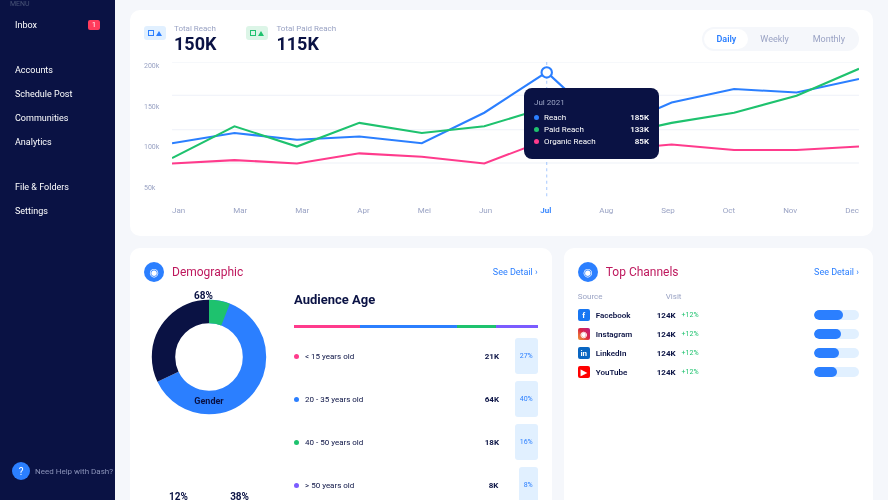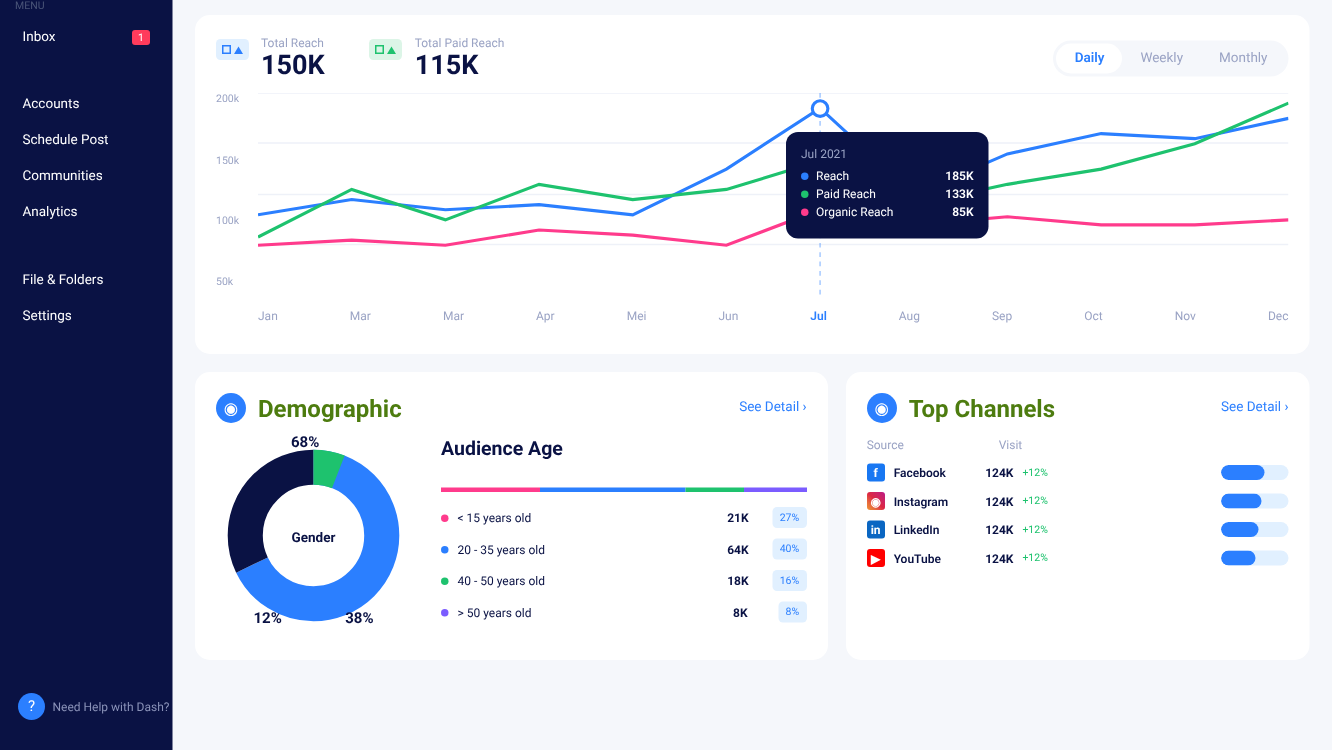--- a/index.html
+++ b/index.html
@@ -36,34 +36,34 @@
 .tooltip{position:absolute;top:26px;left:380px;background:#0a1244;color:#fff;border-radius:8px;padding:10px;font-size:8px;width:135px}
 .tooltip-title{font-size:8px;margin-bottom:6px;color:#9aa3c4}
 .tooltip-row{display:flex;align-items:center;gap:5px;margin-bottom:3px}
 .dot{width:5px;height:5px;border-radius:50%}
 .tooltip-val{margin-left:auto;font-weight:600}
 .bottom{display:flex;gap:12px}
 .card-demo{flex:1.4}
 .card-channels{flex:1}
 .card-header{display:flex;align-items:center;gap:8px;margin-bottom:10px}
 .header-icon{width:20px;height:20px;background:#2b7fff;border-radius:50%;display:flex;align-items:center;justify-content:center;color:#fff;font-size:11px}
-.card-title{font-size:16px;font-weight:700;color:#4d7c0f;flex:1}
+.card-title{font-size:12px;font-weight:400;color:#be185d;flex:1}
 .see-detail{font-size:9px;color:#2b7fff;cursor:pointer}
 .demo-body{display:flex;gap:20px}
 .donut-wrap{position:relative;width:130px}
 .donut-label{position:absolute;font-size:10px;font-weight:700;color:#0a1244}
 .donut-center{position:absolute;top:50%;left:50%;transform:translate(-50%,-50%);font-size:9px;font-weight:700;color:#0a1244}
 .audience{flex:1}
 .aud-title{font-size:13px;font-weight:700;color:#0a1244;margin-bottom:18px}
 .aud-bar{height:3px;display:flex;margin-bottom:10px}
 .aud-row{display:flex;align-items:center;gap:6px;font-size:8px;margin-bottom:7px}
 .aud-dot{width:5px;height:5px;border-radius:50%}
 .aud-label{flex:1;color:#0a1244}
 .aud-val{font-weight:700;color:#0a1244;width:24px}
-.aud-pct{background:#e1f0ff;color:#2b7fff;padding:3px 5px;border-radius:3px;font-size:7px}
+.aud-pct{background:#e1f0ff;color:#2b7fff;padding:14px 5px;border-radius:3px;font-size:7px}
 .channels-head{display:flex;font-size:8px;color:#9aa3c4;margin-bottom:8px}
 .ch-source{width:88px}
 .ch-row{display:flex;align-items:center;gap:6px;font-size:8px;margin-bottom:7px}
 .ch-icon{width:12px;height:12px;border-radius:2px;display:flex;align-items:center;justify-content:center;font-size:8px;font-weight:700;color:#fff}
 .ch-name{width:55px;color:#0a1244;font-weight:600}
 .ch-val{font-weight:700;color:#0a1244}
 .ch-pct{color:#1ec26e;font-size:7px}
 .ch-bar{width:45px;height:10px;background:#e1f0ff;border-radius:5px;margin-left:auto;overflow:hidden}
 .ch-fill{height:100%;background:#2b7fff;border-radius:5px}
 </style>

